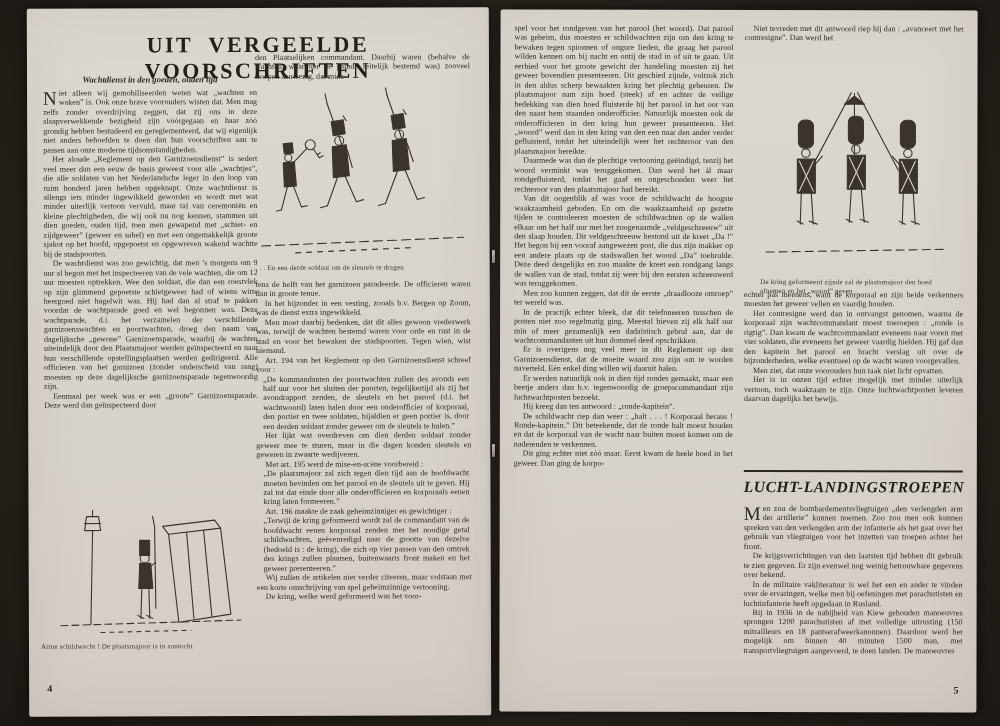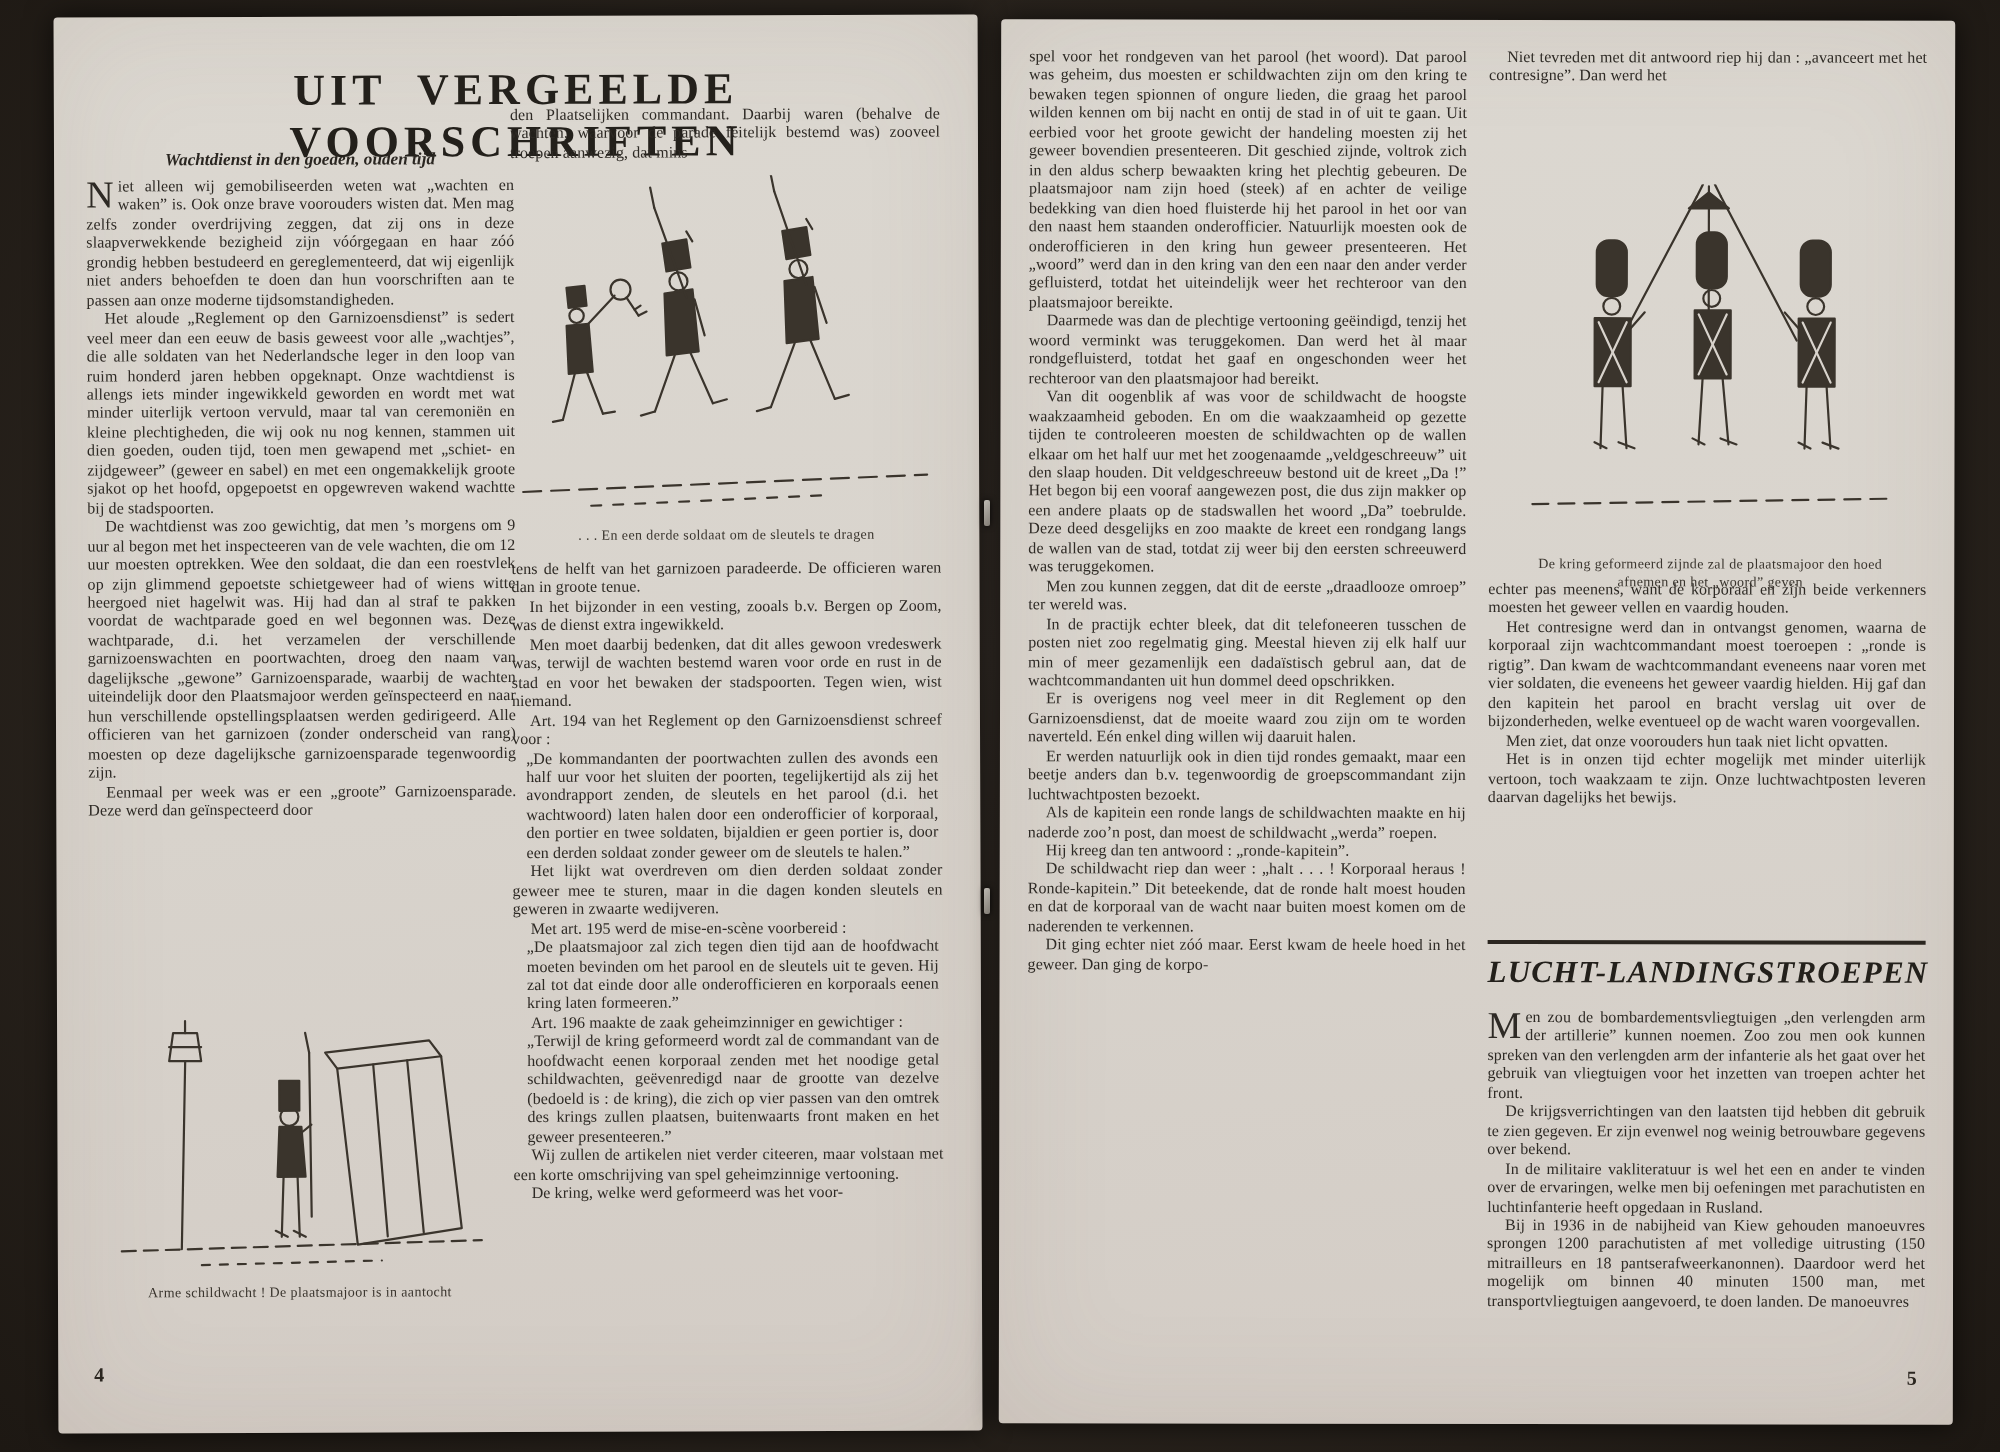--- a/index.html
+++ b/index.html
@@ -21,21 +21,21 @@
   .t.ind{text-indent:9px;}
   .t.q{padding-left:7px;padding-right:2px;}
   .dcwrap .cap{float:left;font-size:19px;line-height:17px;padding:1px 2px 0 0;font-weight:400;}
   .title{
     position:absolute;left:0;right:0;top:24px;text-align:center;
     font-size:22px;font-weight:700;letter-spacing:2.5px;word-spacing:8px;color:#23201b;
   }
   .subtitle{
     font-size:8.6px;font-weight:700;font-style:italic;text-align:center;margin:0 0 4px 0;color:#2a2621;
   }
-  .caption{font-size:7px;line-height:8.6px;text-align:center;color:#3a352e;letter-spacing:.2px;}
+  .caption{font-size:7px;line-height:8.6px;color:#3a352e;letter-spacing:.2px;}
   .illus{display:block;}
   .secrule{position:absolute;height:2px;background:#2b2620;}
   .secheading{
     position:absolute;font-size:15.5px;font-weight:700;letter-spacing:.6px;color:#23201b;
     font-family:"Liberation Serif",serif;
     font-style:italic;
   }
   .pagenum{position:absolute;font-size:10px;font-weight:700;color:#2b2620;}
   .staple{position:absolute;width:3px;height:13px;background:linear-gradient(#cfcac2,#9a948b);
           box-shadow:0 0 3px rgba(0,0,0,.8);border-radius:1px;}
@@ -165,21 +165,20 @@
 <div class="page" id="page-right">
 
   <div class="col" style="left:14px;top:14px;width:219px;">
     <p class="t">spel voor het rondgeven van het parool (het woord). Dat parool was geheim, dus moesten er schildwachten zijn om den kring te bewaken tegen spionnen of ongure lieden, die graag het parool wilden kennen om bij nacht en ontij de stad in of uit te gaan. Uit eerbied voor het groote gewicht der handeling moesten zij het geweer bovendien presenteeren. Dit geschied zijnde, voltrok zich in den aldus scherp bewaakten kring het plechtig gebeuren. De plaatsmajoor nam zijn hoed (steek) af en achter de veilige bedekking van dien hoed fluisterde hij het parool in het oor van den naast hem staanden onderofficier. Natuurlijk moesten ook de onderofficieren in den kring hun geweer presenteeren. Het „woord” werd dan in den kring van den een naar den ander verder gefluisterd, totdat het uiteindelijk weer het rechteroor van den plaatsmajoor bereikte.</p>
     <p class="t ind">Daarmede was dan de plechtige vertooning geëindigd, tenzij het woord verminkt was teruggekomen. Dan werd het àl maar rondgefluisterd, totdat het gaaf en ongeschonden weer het rechteroor van den plaatsmajoor had bereikt.</p>
     <p class="t ind">Van dit oogenblik af was voor de schildwacht de hoogste waakzaamheid geboden. En om die waakzaamheid op gezette tijden te controleeren moesten de schildwachten op de wallen elkaar om het half uur met het zoogenaamde „veldgeschreeuw” uit den slaap houden. Dit veldgeschreeuw bestond uit de kreet „Da !”  Het begon bij een vooraf aangewezen post, die dus zijn makker op een andere plaats op de stadswallen het woord „Da” toebrulde. Deze deed desgelijks en zoo maakte de kreet een rondgang langs de wallen van de stad, totdat zij weer bij den eersten schreeuwerd was teruggekomen.</p>
     <p class="t ind">Men zou kunnen zeggen, dat dit de eerste „draadlooze omroep” ter wereld was.</p>
     <p class="t ind">In de practijk echter bleek, dat dit telefoneeren tusschen de posten niet zoo regelmatig ging. Meestal hieven zij elk half uur min of meer gezamenlijk een dadaïstisch gebrul aan, dat de wachtcommandanten uit hun dommel deed opschrikken.</p>
     <p class="t ind">Er is overigens nog veel meer in dit Reglement op den Garnizoensdienst, dat de moeite waard zou zijn om te worden naverteld. Eén enkel ding willen wij daaruit halen.</p>
     <p class="t ind">Er werden natuurlijk ook in dien tijd rondes gemaakt, maar een beetje anders dan b.v. tegenwoordig de groepscommandant zijn luchtwachtposten bezoekt.</p>
-    <p class="t ind">Als de kapitein een ronde langs de schildwachten maakte en hij naderde zoo’n post, dan moest de schildwacht „werda” roepen.</p>
     <p class="t ind">Hij kreeg dan ten antwoord : „ronde-kapitein”.</p>
     <p class="t ind">De schildwacht riep dan weer :  „halt . . . ! Korporaal heraus !  Ronde-kapitein.”  Dit beteekende, dat de ronde halt moest houden en dat de korporaal van de wacht naar buiten moest komen om de naderenden te verkennen.</p>
     <p class="t ind">Dit ging echter niet zóó maar. Eerst kwam de heele hoed in het geweer. Dan ging de korpo-</p>
   </div>
 
   <div class="col" style="left:244px;top:14px;width:219px;">
     <p class="t ind">Niet tevreden met dit antwoord riep hij dan : „avanceert met het contresigne”. Dan werd het</p>
   </div>
 
   <div class="col" style="left:252px;top:82px;width:205px;">

